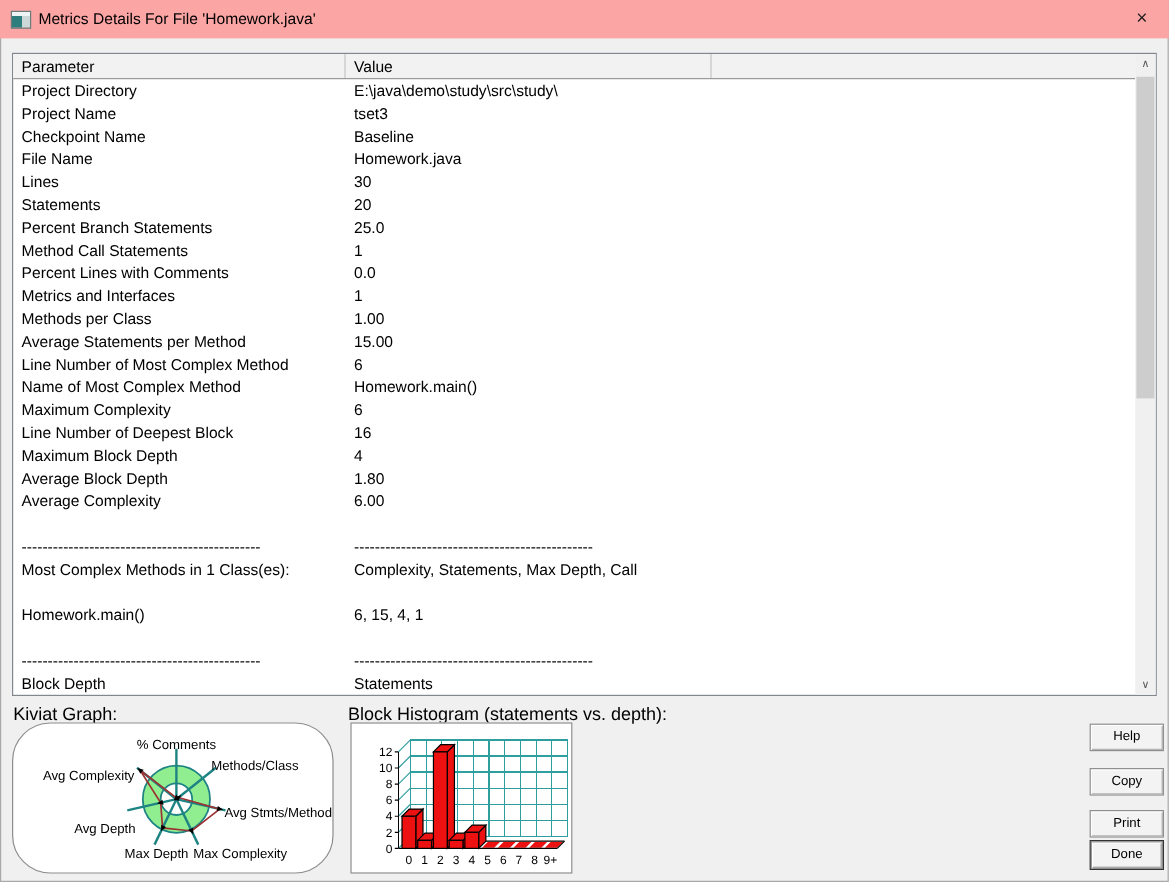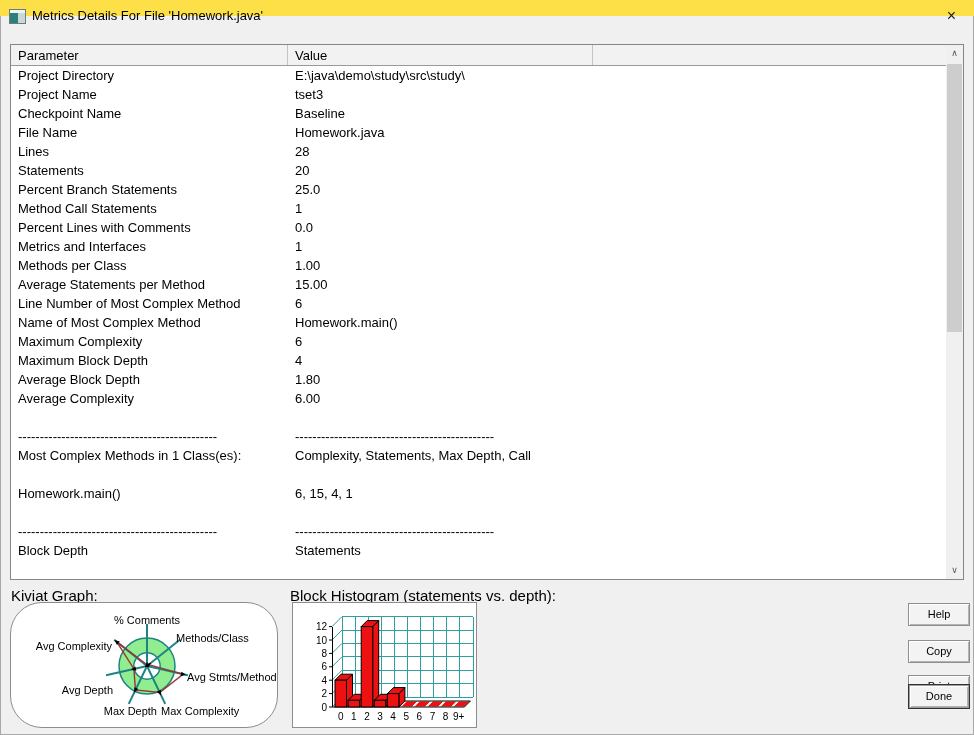--- a/index.html
+++ b/index.html
@@ -2,21 +2,21 @@
 <html><head>
 <meta charset="utf-8">
 <style>
   html,body{margin:0;padding:0;}
   body{
     width:974px;height:735px;position:relative;overflow:hidden;
     background:#f0f0f0;font-family:"Liberation Sans",sans-serif;color:#000;
     box-shadow:inset 0 0 0 1px #a9a9a9;
   }
   
-  .titlebar{position:absolute;left:0;top:0;width:974px;height:16px;background:#fde047;}
+  .titlebar{position:absolute;left:0;top:0;width:974px;height:32px;background:#fca5a5;}
   .app-icon{position:absolute;left:9px;top:9px;width:15px;height:13px;border:1px solid #6c7c7c;
     background:linear-gradient(180deg,#eef4f4 0 3px,transparent 3px),
                linear-gradient(90deg,#2f7e7e 0 55%,#ccd8d8 55%);}
   .title-text{position:absolute;left:32px;top:8px;font-size:13px;white-space:nowrap;}
   .close-btn{position:absolute;right:0;top:0;width:45px;height:31px;border:none;background:transparent;
     font-size:16px;color:#1b1b1b;text-align:center;line-height:31px;padding:0;font-family:inherit;}
   
   .mtable{position:absolute;left:10px;top:44px;width:954px;height:536px;background:#fff;
     border:1px solid #82878f;box-sizing:border-box;}
   .thead{position:absolute;left:0;top:0;right:17px;height:21px;background:#f2f2f2;
@@ -46,21 +46,21 @@
   .kiviat-box{left:10px;top:602px;width:268px;height:126px;border-radius:32px;}
   .histo-box{left:292px;top:602px;width:185px;height:126px;}
   svg{display:block;font-family:"Liberation Sans",sans-serif;}
   
   .btn{position:absolute;left:908px;width:62px;height:23px;font-size:11px;font-family:inherit;
     background:#f3f3f3;border:1px solid #8f8f8f;box-sizing:border-box;padding:0 0 2px 0;
     box-shadow:inset 1px 1px 0 #ffffff,inset -1px -1px 0 #b3b3b3;}
   .btn-help{top:603px;}
   .btn-copy{top:640px;}
   .btn-print{top:675px;}
-  .btn-done{top:684px;height:25px;border:1px solid #333333;
+  .btn-done{top:700px;height:25px;border:1px solid #333333;
     box-shadow:inset 0 0 0 1px #9c9c9c,inset 2px 2px 0 #ffffff,inset -2px -2px 0 #b3b3b3;}
 </style>
 </head>
 <body>
 
 <div class="titlebar">
   <span class="app-icon"></span>
   <span class="title-text">Metrics Details For File 'Homework.java'</span>
   <button class="close-btn">×</button>
 </div>
@@ -69,31 +69,32 @@
   <div class="thead">
     <div class="th th-param">Parameter</div>
     <div class="th th-value">Value</div>
     <div class="th th-extra"></div>
   </div>
   <div class="rows">
       <div class="row"><div class="cell cell-param">Project Directory</div><div class="cell cell-value">E:\java\demo\study\src\study\</div></div>
       <div class="row"><div class="cell cell-param">Project Name</div><div class="cell cell-value">tset3</div></div>
       <div class="row"><div class="cell cell-param">Checkpoint Name</div><div class="cell cell-value">Baseline</div></div>
       <div class="row"><div class="cell cell-param">File Name</div><div class="cell cell-value">Homework.java</div></div>
-      <div class="row"><div class="cell cell-param">Lines</div><div class="cell cell-value">28</div></div>
+      <div class="row"><div class="cell cell-param">Lines</div><div class="cell cell-value">30</div></div>
       <div class="row"><div class="cell cell-param">Statements</div><div class="cell cell-value">20</div></div>
       <div class="row"><div class="cell cell-param">Percent Branch Statements</div><div class="cell cell-value">25.0</div></div>
       <div class="row"><div class="cell cell-param">Method Call Statements</div><div class="cell cell-value">1</div></div>
       <div class="row"><div class="cell cell-param">Percent Lines with Comments</div><div class="cell cell-value">0.0</div></div>
       <div class="row"><div class="cell cell-param">Metrics and Interfaces</div><div class="cell cell-value">1</div></div>
       <div class="row"><div class="cell cell-param">Methods per Class</div><div class="cell cell-value">1.00</div></div>
       <div class="row"><div class="cell cell-param">Average Statements per Method</div><div class="cell cell-value">15.00</div></div>
       <div class="row"><div class="cell cell-param">Line Number of Most Complex Method</div><div class="cell cell-value">6</div></div>
       <div class="row"><div class="cell cell-param">Name of Most Complex Method</div><div class="cell cell-value">Homework.main()</div></div>
       <div class="row"><div class="cell cell-param">Maximum Complexity</div><div class="cell cell-value">6</div></div>
+      <div class="row"><div class="cell cell-param">Line Number of Deepest Block</div><div class="cell cell-value">16</div></div>
       <div class="row"><div class="cell cell-param">Maximum Block Depth</div><div class="cell cell-value">4</div></div>
       <div class="row"><div class="cell cell-param">Average Block Depth</div><div class="cell cell-value">1.80</div></div>
       <div class="row"><div class="cell cell-param">Average Complexity</div><div class="cell cell-value">6.00</div></div>
       <div class="row"><div class="cell cell-param"></div><div class="cell cell-value"></div></div>
       <div class="row"><div class="cell cell-param">----------------------------------------------</div><div class="cell cell-value">----------------------------------------------</div></div>
       <div class="row"><div class="cell cell-param">Most Complex Methods in 1 Class(es):</div><div class="cell cell-value">Complexity, Statements, Max Depth, Call</div></div>
       <div class="row"><div class="cell cell-param"></div><div class="cell cell-value"></div></div>
       <div class="row"><div class="cell cell-param">Homework.main()</div><div class="cell cell-value">6, 15, 4, 1</div></div>
       <div class="row"><div class="cell cell-param"></div><div class="cell cell-value"></div></div>
       <div class="row"><div class="cell cell-param">----------------------------------------------</div><div class="cell cell-value">----------------------------------------------</div></div>

